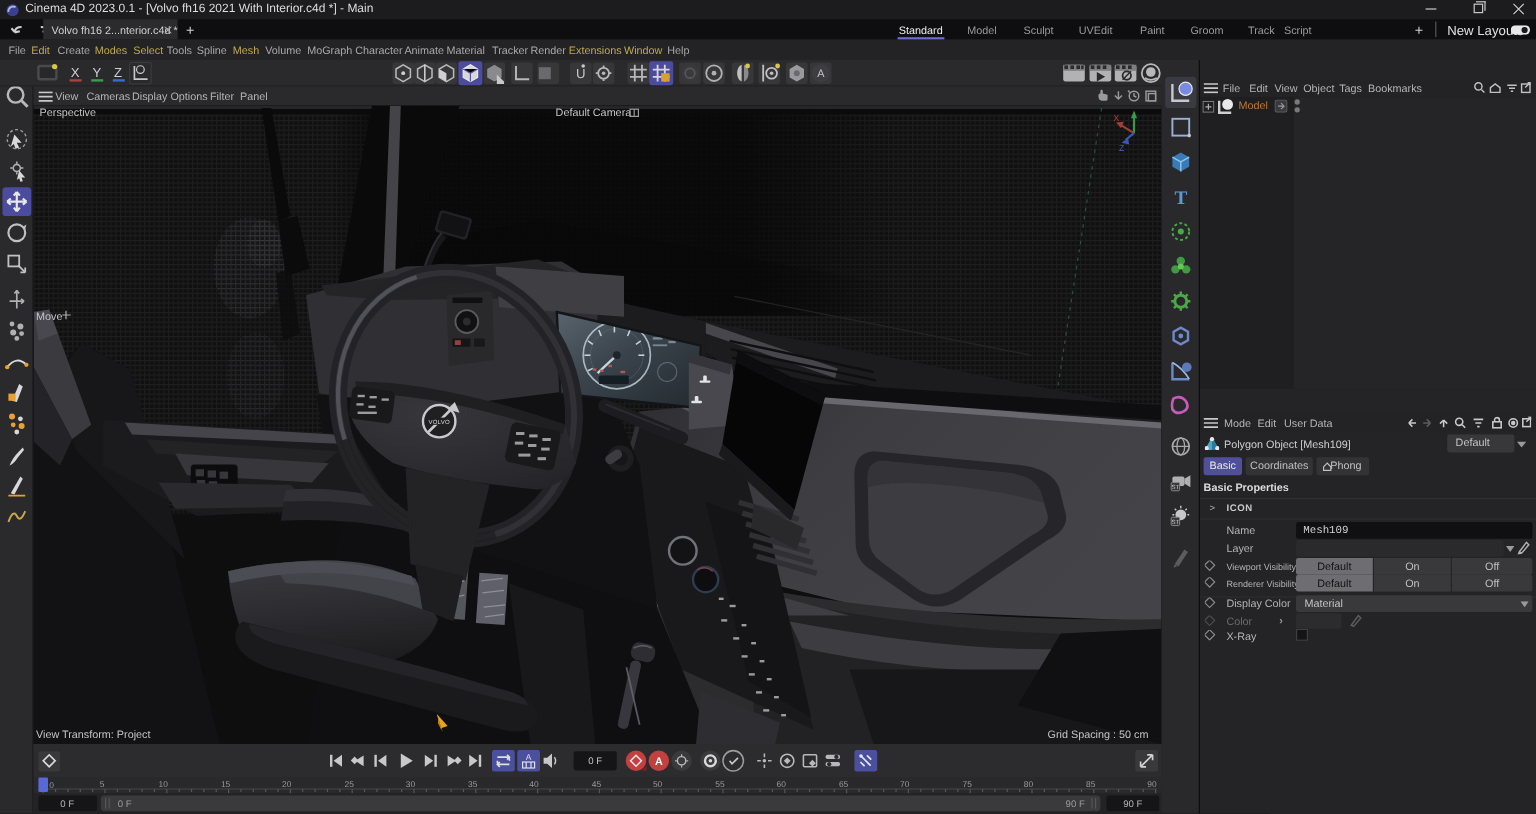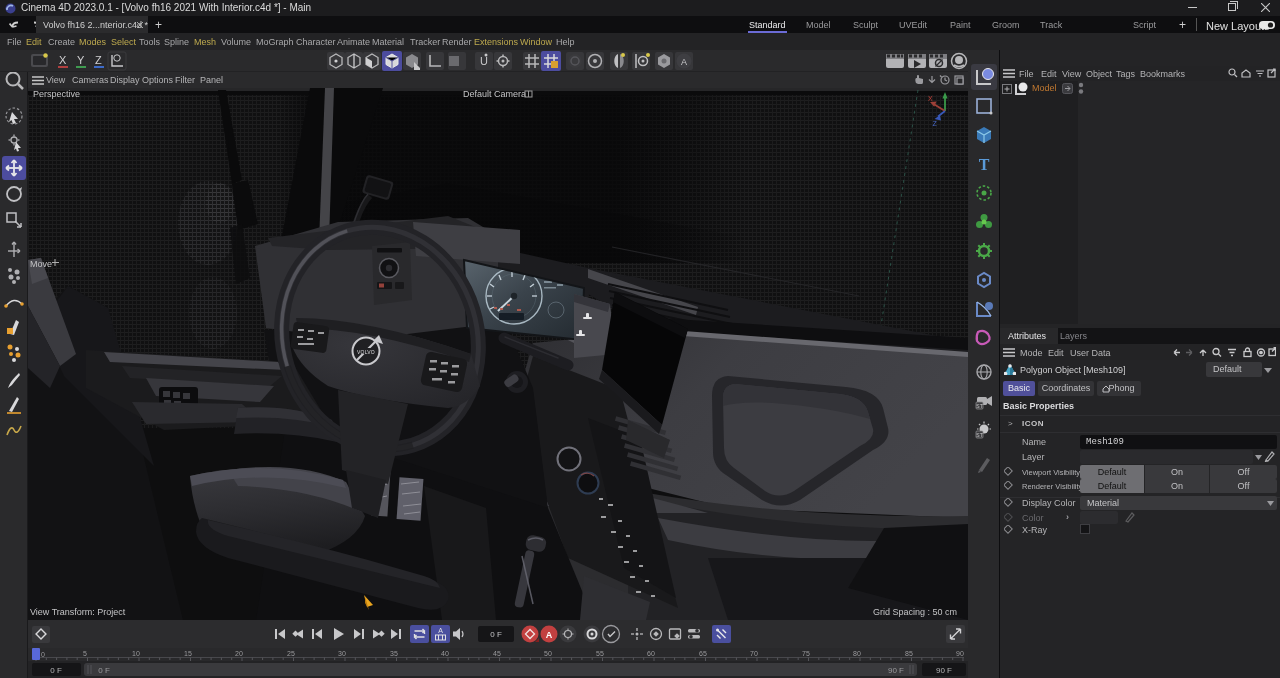--- a/index.html
+++ b/index.html
@@ -38,21 +38,21 @@
   <div class="abs" style="left:155px;top:2px;font-size:12px;color:#cfcfcf;">+</div>
 
   <div class="abs" style="left:749px;top:4px;font-size:9px;color:#ececee;">Standard</div>
   <div class="abs" style="left:748px;top:15px;width:39px;height:2px;background:#6b6bd6;"></div>
   <div class="abs t" style="left:806px;top:4px;color:#9a9a9c;">Model</div>
   <div class="abs t" style="left:853px;top:4px;color:#9a9a9c;">Sculpt</div>
   <div class="abs t" style="left:899px;top:4px;color:#9a9a9c;">UVEdit</div>
   <div class="abs t" style="left:950px;top:4px;color:#9a9a9c;">Paint</div>
   <div class="abs t" style="left:992px;top:4px;color:#9a9a9c;">Groom</div>
   <div class="abs t" style="left:1040px;top:4px;color:#9a9a9c;">Track</div>
-  <div class="abs t" style="left:1133px;top:4px;color:#9a9a9c;">Script</div>
+  <div class="abs t" style="left:1070px;top:4px;color:#9a9a9c;">Script</div>
   <div class="abs t" style="left:1066px;top:4px;color:#9a9a9c;margin-top:20px;">Nodes</div>
   <div class="abs" style="left:1179px;top:2px;font-size:12px;color:#cfcfcf;">+</div>
   <div class="abs" style="left:1196px;top:2px;width:1px;height:13px;background:#555;"></div>
   <div class="abs" style="left:1206px;top:4px;font-size:11px;color:#e0e0e0;">New Layouts</div>
   <svg class="abs" style="left:1259px;top:5px" width="16" height="8">
       <rect x="0" y="0" width="16" height="8" rx="4" fill="#e8e8e8"></rect>
       <circle cx="11.5" cy="4" r="2.6" fill="#1a1a1a"></circle>
     </svg>
 </div>
 
@@ -828,24 +828,20 @@
       </svg>
     <svg class="abs" style="left:78px;top:1px" width="6" height="13">
         <circle cx="3" cy="3" r="2.2" fill="#7a7a7e"></circle>
         <circle cx="3" cy="9.5" r="2.2" fill="#7a7a7e"></circle>
       </svg>
   </div>
 </div>
 
 <div class="abs" id="attrpanel" style="left:1000px;top:328px;width:280px;height:350px;background:#242426;">
 
-  <div class="abs" style="left:0;top:0;width:280px;height:16px;background:#131315;">
-    <div class="abs" style="left:0;top:0;width:58px;height:16px;background:#28282a;color:#e4e4e6;font-size:9px;padding:3px 0 0 8px;">Attributes</div>
-    <div class="abs" style="left:60px;top:3px;color:#85858a;font-size:9px;">Layers</div>
-  </div>
 
   <div class="abs" style="left:0;top:16px;width:280px;height:16px;background:#232325;">
     <svg class="abs" style="left:3px;top:4px" width="12" height="9">
         <path d="M0 1 h12 M0 4.5 h12 M0 8 h12" stroke="#c8c8ca" stroke-width="1.4"></path>
       </svg>
     <span class="abs" style="left:20px;top:4px;font-size:9px;color:#b4b4b6;">Mode</span>
     <span class="abs" style="left:48px;top:4px;font-size:9px;color:#b4b4b6;">Edit</span>
     <span class="abs" style="left:70px;top:4px;font-size:9px;color:#b4b4b6;">User Data</span>
     <svg class="abs" style="left:172px;top:3px" width="104" height="11" viewBox="0 0 104 11">
       <g stroke="#c8c8ca" fill="none" stroke-width="1.3">

